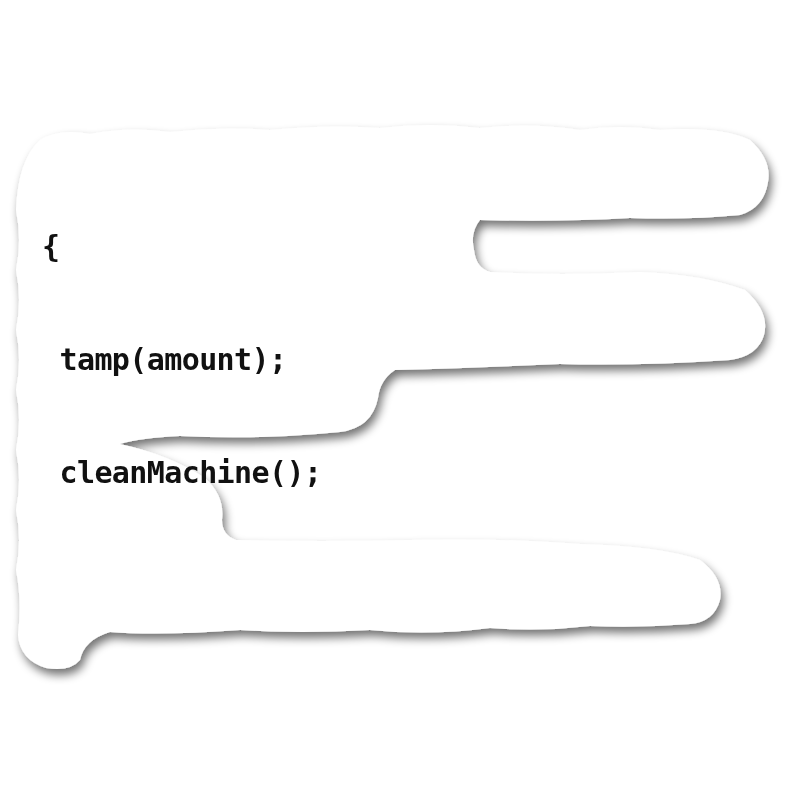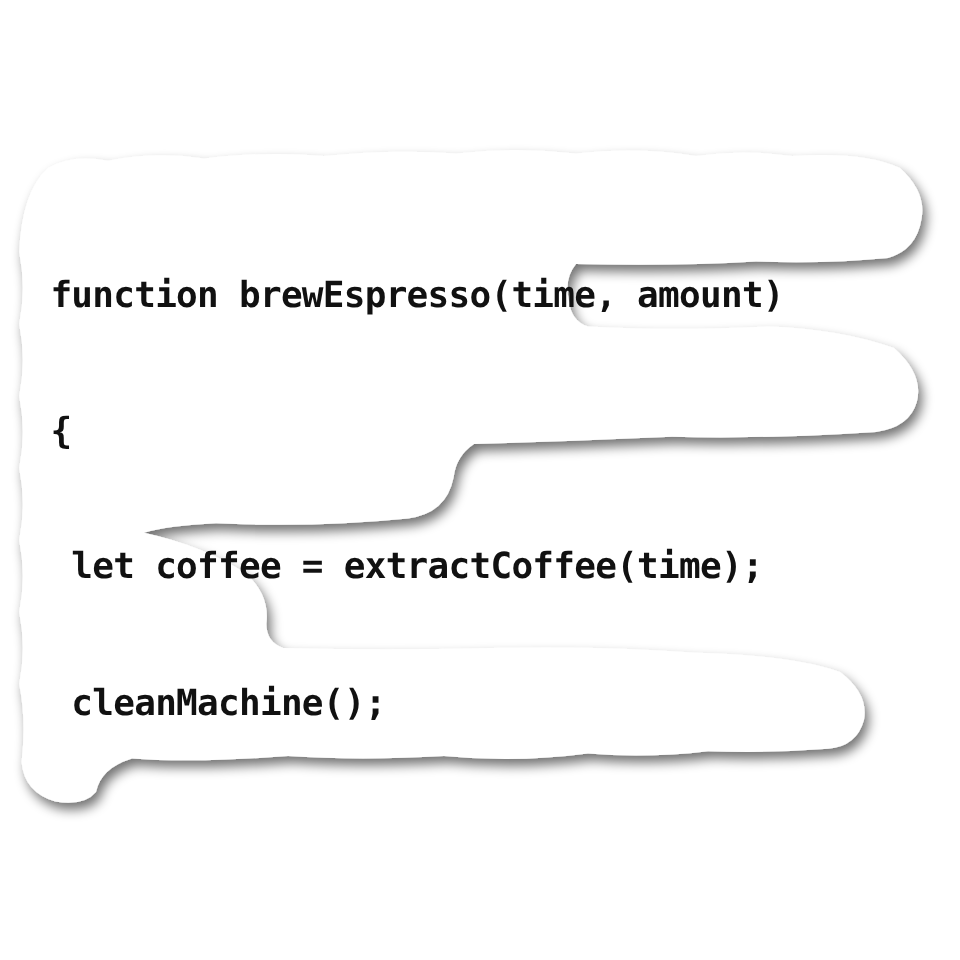--- a/index.html
+++ b/index.html
@@ -48,23 +48,22 @@
     Q 724 578 720 600 Q 714 622 690 624
     Q 640 628 590 626 Q 540 632 490 628 Q 430 636 370 630
     Q 300 634 240 630 Q 160 636 110 632 Q 84 640 80 660
     Q 70 672 46 668 Q 20 660 18 635
     Q 22 600 16 570 Q 22 540 16 510 Q 22 480 16 450
     Q 22 420 16 390 Q 22 360 16 330 Q 22 300 16 270
     Q 22 240 16 210 Q 18 160 40 140 Z"></path>
 </svg>
 
 <div class="code">
-  <span class="line">function brewEspresso(time, amount)</span>
   <span class="line">{</span>
-  <span class="line"> let coffee = extractCoffee(time);</span>
+  <span class="line"> tamp(amount);</span>
   <span class="line"> cleanMachine();</span>
   
   
   
   
   
   
   
 </div>
 

